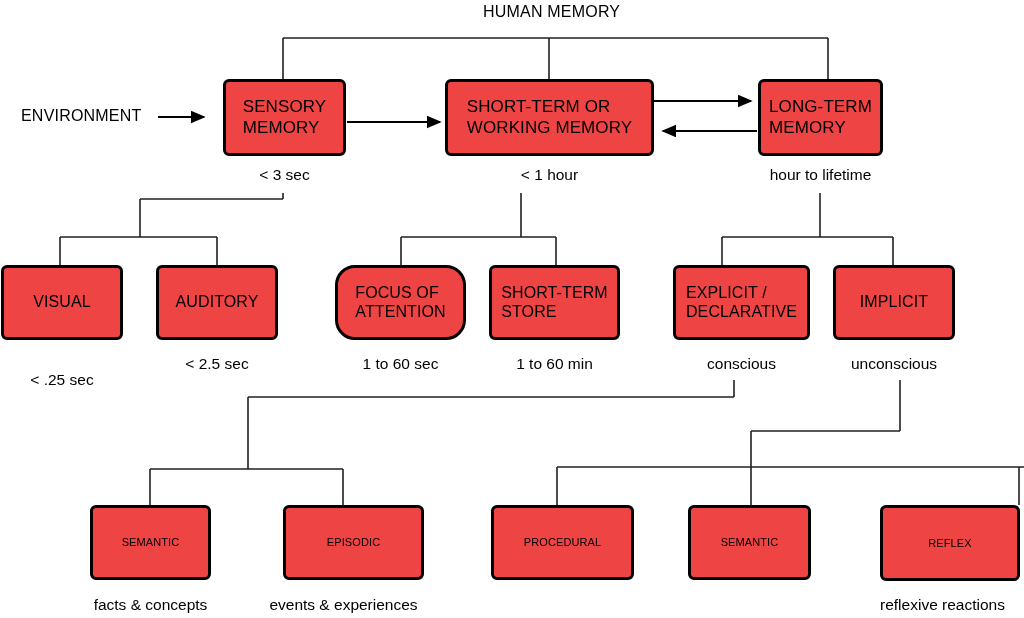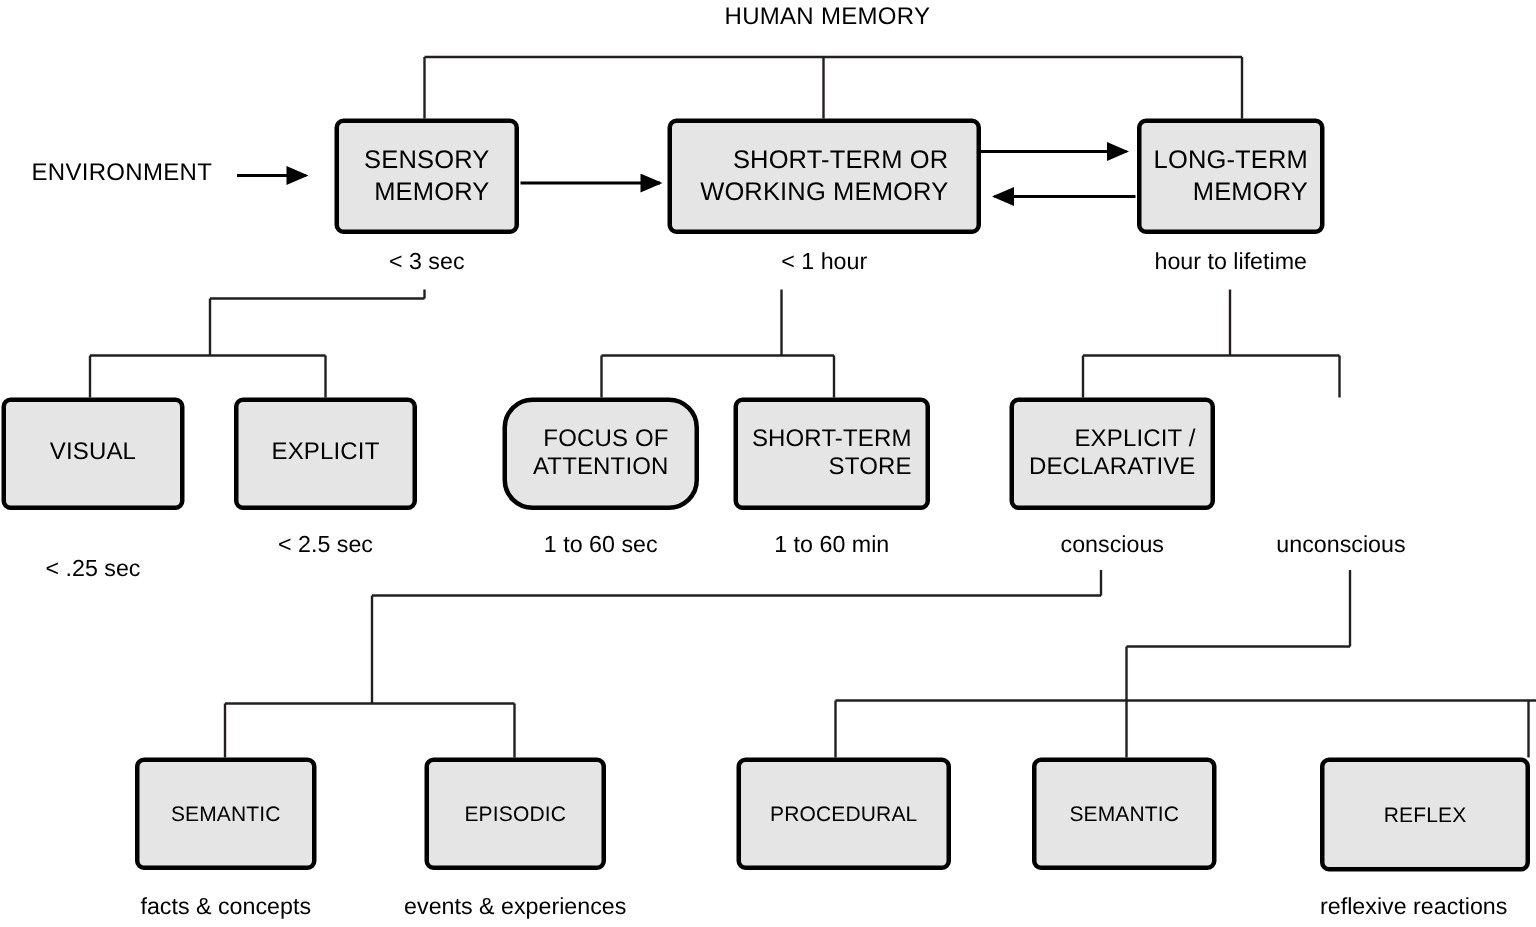--- a/index.html
+++ b/index.html
@@ -24,35 +24,35 @@
     top: 0;
     width: 1024px;
     height: 618px;
     pointer-events: none;
   }
   .node {
     position: absolute;
     box-sizing: border-box;
     border: 3px solid #000000;
     border-radius: 6px;
-    background: #e5e5e5;
+    background: #ef4444;
     display: flex;
     align-items: center;
     justify-content: center;
-    text-align: right;
+    text-align: left;
     line-height: 1.18;
     letter-spacing: 0.1px;
   }
   .node-label {
     display: block;
     white-space: pre-line;
   }
   .node.t1 { font-size: 17px; }
   .node.t2 { font-size: 16px; }
-  .node.t3 { font-size: 14px; }
+  .node.t3 { font-size: 11px; }
   .caption {
     position: absolute;
     text-align: center;
     font-size: 15.5px;
     white-space: nowrap;
   }
   .freetext {
     position: absolute;
     white-space: nowrap;
   }
@@ -144,21 +144,21 @@
 MEMORY</span>
   </div>
   <div class="caption" style="left:748px; top:166px; width:145px;">hour to lifetime</div>
 
   <div class="node t2" style="left:1px; top:265px; width:122px; height:75px;">
     <span class="node-label">VISUAL</span>
   </div>
   <div class="caption" style="left:1px; top:355px; width:122px;margin-top:16px;">&lt; .25 sec</div>
 
   <div class="node t2" style="left:156px; top:265px; width:122px; height:75px;">
-    <span class="node-label">EXPLICIT</span>
+    <span class="node-label">AUDITORY</span>
   </div>
   <div class="caption" style="left:156px; top:355px; width:122px;">&lt; 2.5 sec</div>
 
   <div class="node t2" style="left:335px; top:265px; width:131px; height:75px;border-radius:20px;">
     <span class="node-label">FOCUS OF
 ATTENTION</span>
   </div>
   <div class="caption" style="left:335px; top:355px; width:131px;">1 to 60 sec</div>
 
   <div class="node t2" style="left:489px; top:265px; width:131px; height:75px;">
@@ -166,28 +166,31 @@
 STORE</span>
   </div>
   <div class="caption" style="left:489px; top:355px; width:131px;">1 to 60 min</div>
 
   <div class="node t2" style="left:673px; top:265px; width:137px; height:75px;">
     <span class="node-label">EXPLICIT /
 DECLARATIVE</span>
   </div>
   <div class="caption" style="left:673px; top:355px; width:137px;">conscious</div>
 
+  <div class="node t2" style="left:833px; top:265px; width:122px; height:75px;">
+    <span class="node-label">IMPLICIT</span>
+  </div>
   <div class="caption" style="left:828px; top:355px; width:132px;">unconscious</div>
 
   <div class="node t3" style="left:90px; top:505px; width:121px; height:75px;">
     <span class="node-label">SEMANTIC</span>
   </div>
   <div class="caption" style="left:80px; top:596px; width:141px;">facts &amp; concepts</div>
 
-  <div class="node t3" style="left:283px; top:505px; width:121px; height:75px;">
+  <div class="node t3" style="left:283px; top:505px; width:141px; height:75px;">
     <span class="node-label">EPISODIC</span>
   </div>
   <div class="caption" style="left:258px; top:596px; width:171px;">events &amp; experiences</div>
 
   <div class="node t3" style="left:491px; top:505px; width:143px; height:75px;">
     <span class="node-label">PROCEDURAL</span>
   </div>
 
   <div class="node t3" style="left:688px; top:505px; width:123px; height:75px;">
     <span class="node-label">SEMANTIC</span>

